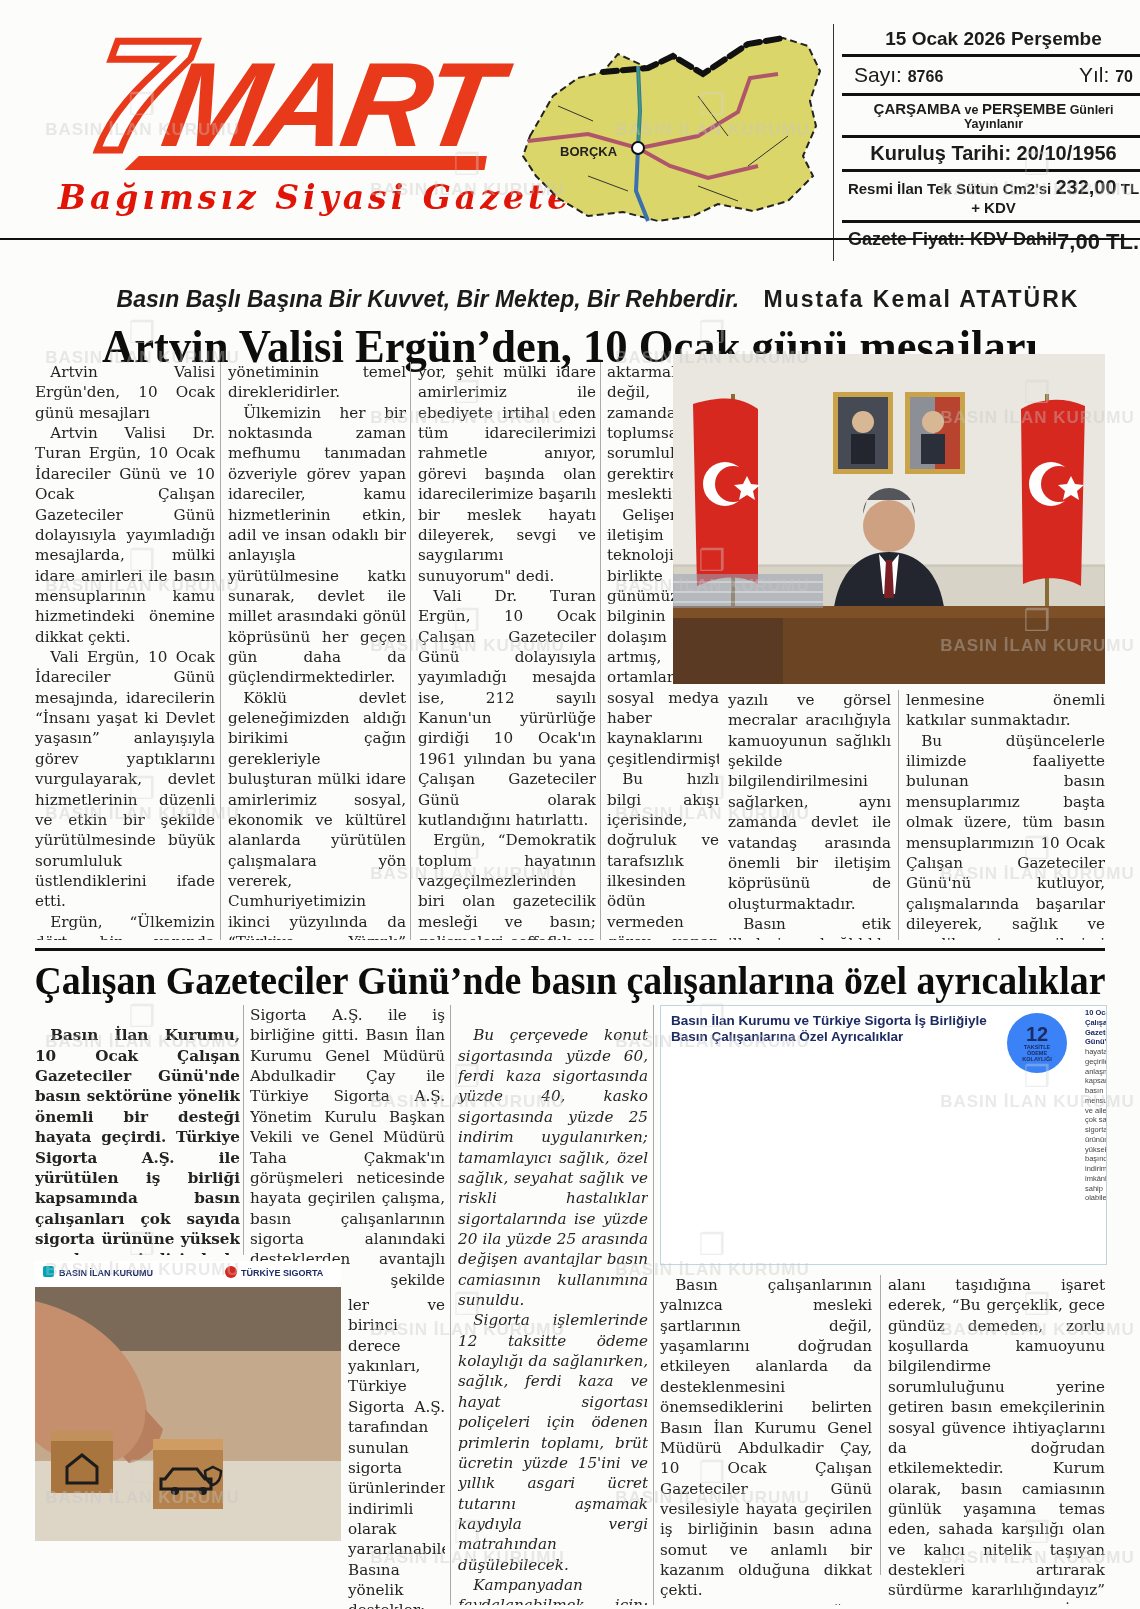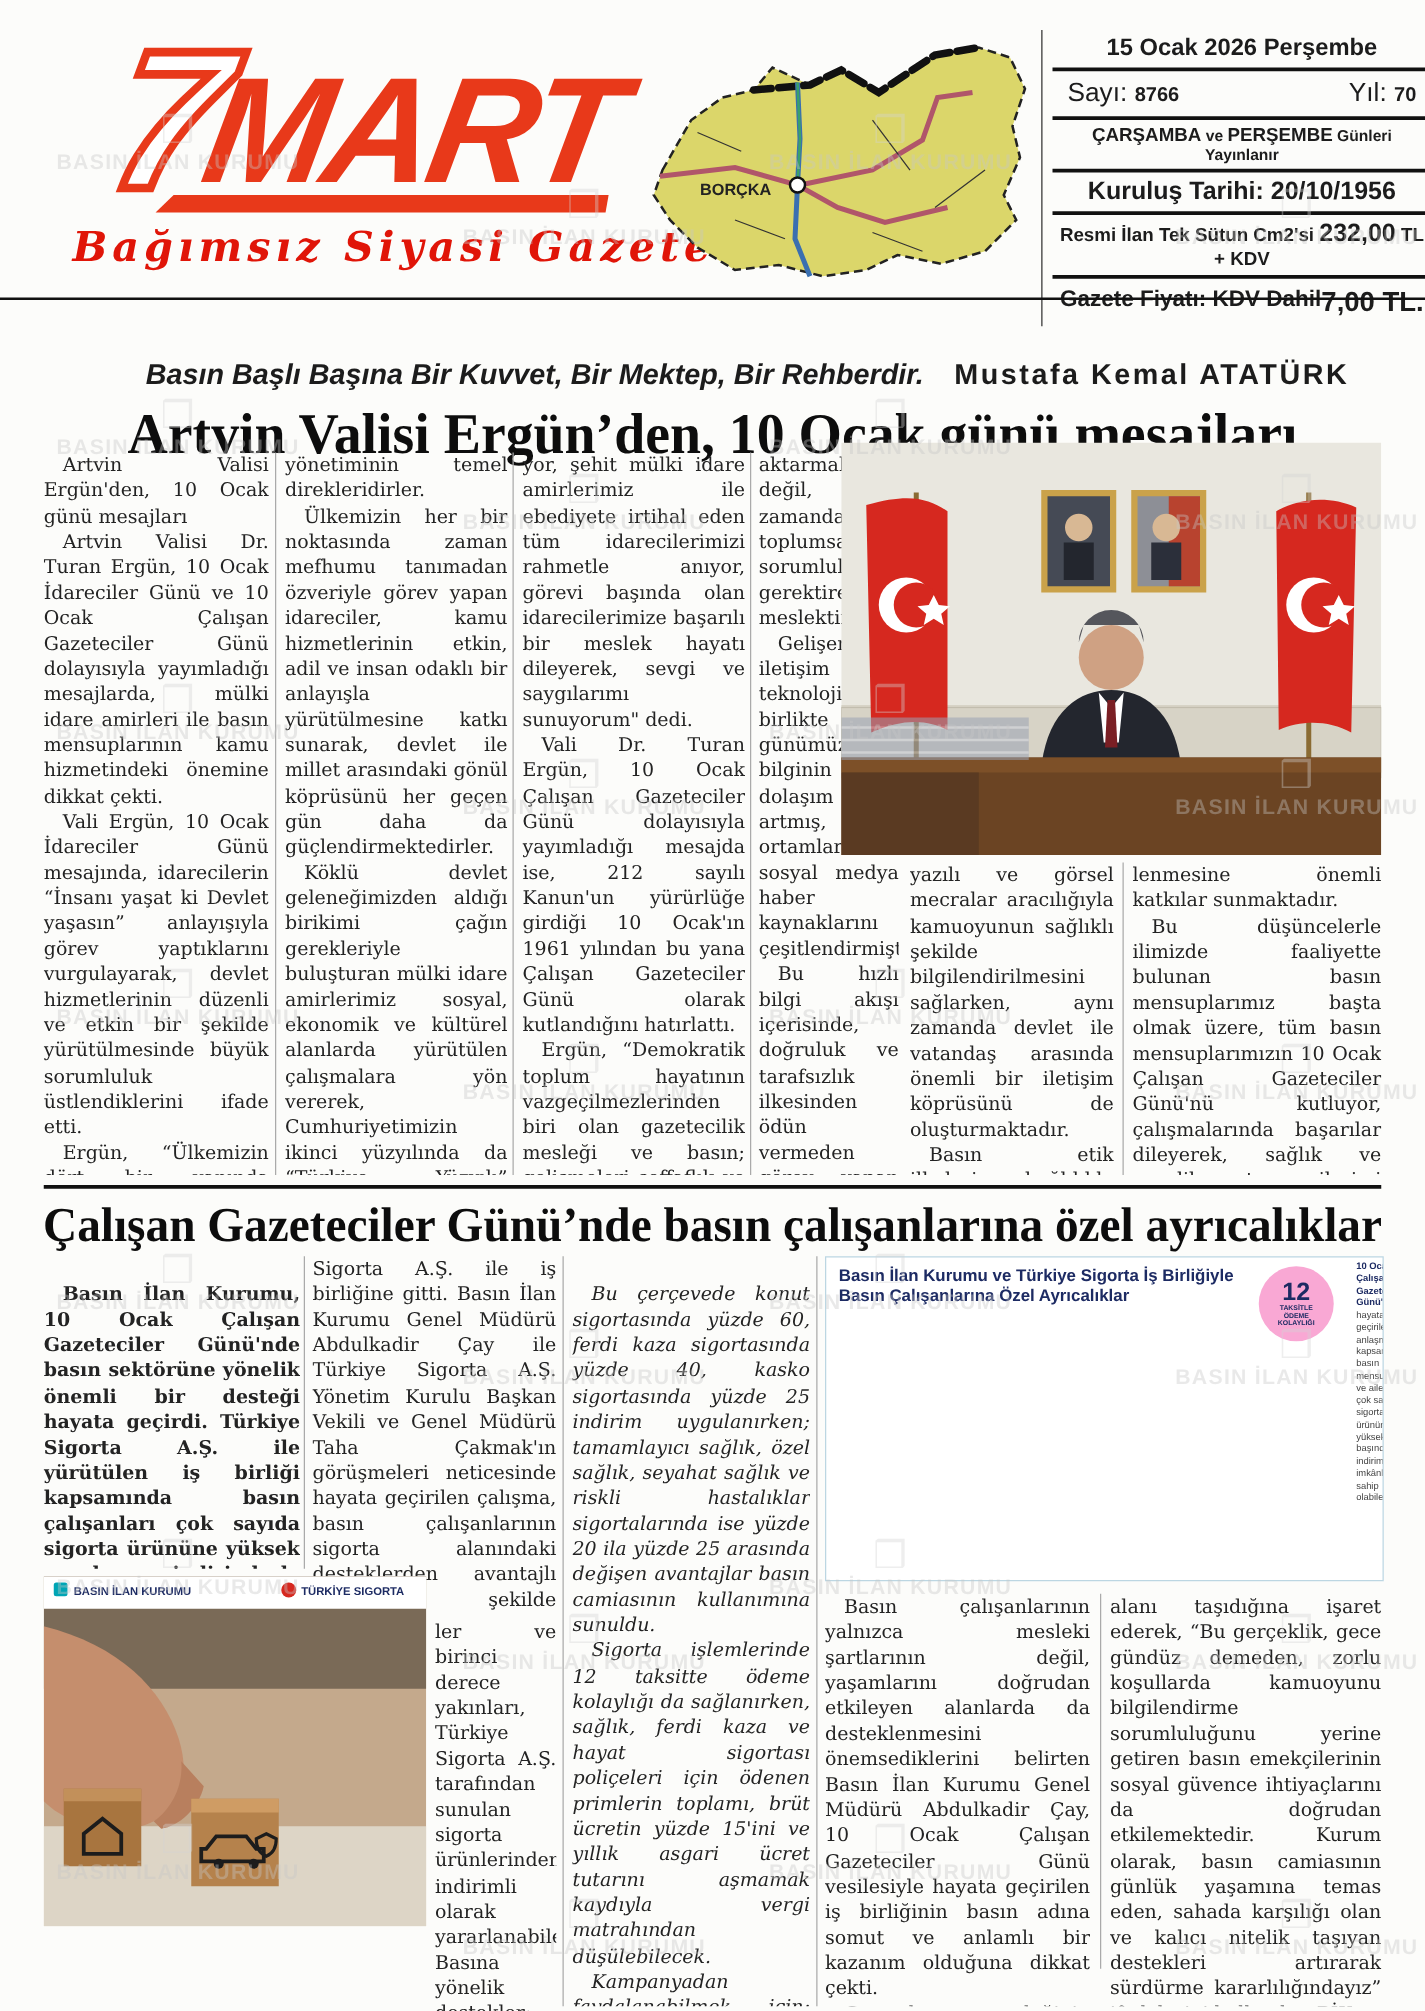--- a/index.html
+++ b/index.html
@@ -45,21 +45,21 @@
   
   .art{font-size:15.2px;line-height:1.34;text-align:justify;white-space:pre-line;
     overflow:hidden;color:#232323;}
   .art b{font-weight:bold;}
   .vrule{background:#aaa;width:1px;}
   
   #infog{left:660px;top:0;width:445px;height:258px;background:#fff;border:1px solid #bcd6e2;
     font-family:"Liberation Sans",sans-serif;overflow:hidden;display:flex;flex-direction:row;}
   #infog-top{display:flex;padding:7px 8px 2px 10px;gap:6px;}
   #infog-title{color:#1d2b63;font-weight:800;font-size:13.5px;line-height:1.2;width:330px;}
-  #circle12{width:60px;height:60px;border-radius:50%;background:#f9a8d4;flex:none;
+  #circle12{width:60px;height:60px;border-radius:50%;background:#3b82f6;flex:none;
     display:flex;flex-direction:column;align-items:center;justify-content:center;
     color:#1d2b63;font-weight:800;margin-left:auto;}
   #circle12 .n{font-size:20px;line-height:1;}
   #circle12 .t{font-size:5.5px;text-align:center;line-height:1.15;width:46px;}
   #infog-intro{padding:2px 90px 2px 10px;font-size:7.5px;color:#444;line-height:1.3;}
   #infog-intro b{color:#1d2b63;}
   #infog-illus{height:46px;margin:1px 10px;background:#eef5fb;border-radius:4px;position:relative;overflow:hidden;}
   .fig{position:absolute;bottom:4px;width:14px;height:26px;border-radius:6px 6px 0 0;background:#3c4a8c;}
   .fig::before{content:"";position:absolute;top:-9px;left:2px;width:10px;height:10px;border-radius:50%;background:#f0a187;}
   .blk{position:absolute;background:#cfe2f0;border-radius:2px;}

